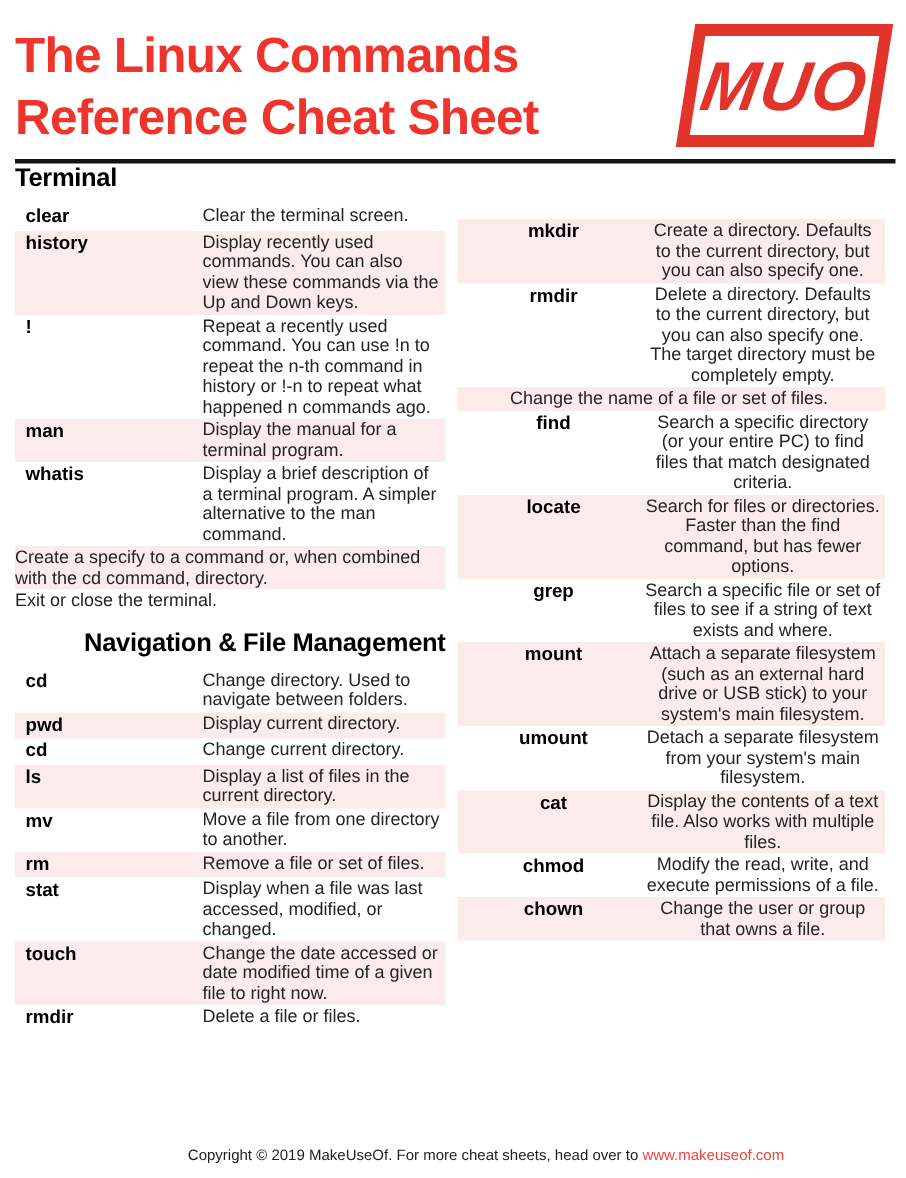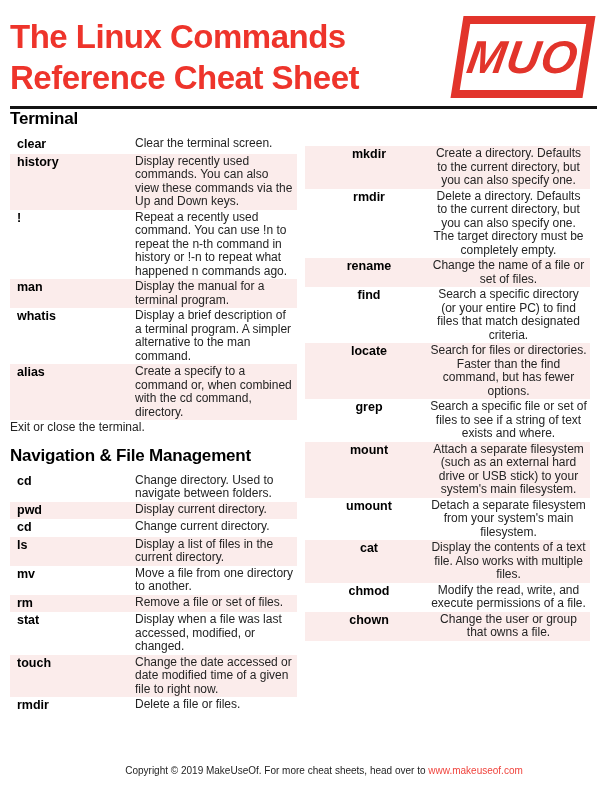--- a/index.html
+++ b/index.html
@@ -33,21 +33,21 @@
 
   
   .columns { display: flex; gap: 8px; align-items: flex-start; }
   .col-left  { width: 287px; }
   .col-right { width: 285px; padding-top: 37px; text-align: center; }
 
   h2.section {
     font-size: 17px; font-weight: bold; color: #000;
     margin-bottom: 7px; letter-spacing: -0.2px;
   }
-  .col-left .nav-heading { margin-top: 10px; }
+  .col-left .nav-heading { margin-top: 10px; text-align: right; }
 
   .row { display: flex; padding: 1px 0; }
   .cmd {
     width: 125px; flex: 0 0 125px;
     font-weight: bold; font-size: 12.5px; line-height: 13.5px;
     padding: 1px 4px 1px 7px; color: #000;
   }
   .desc {
     flex: 1; font-size: 12px; line-height: 13.5px;
     color: #242424; padding-right: 3px;
@@ -100,21 +100,20 @@
           </div>
         <div class="row">
             <span class="cmd">man</span>
             <span class="desc">Display the manual for a terminal program.</span>
           </div>
         <div class="row">
             <span class="cmd">whatis</span>
             <span class="desc">Display a brief description of a terminal program. A simpler alternative to the man command.</span>
           </div>
         <div class="row">
-            <span class="cmd">alias</span>
             <span class="desc">Create a specify to a command or, when combined with the cd command, directory.</span>
           </div>
         <div class="row">
             <span class="desc">Exit or close the terminal.</span>
           </div>
       </div>
 
       <h2 class="section nav-heading">Navigation &amp; File Management</h2>
 
       <div class="table-alt-even">
@@ -161,21 +160,20 @@
       <div class="table-alt-odd">
         <div class="row">
             <span class="cmd">mkdir</span>
             <span class="desc">Create a directory. Defaults to the current directory, but you can also specify one.</span>
           </div>
         <div class="row">
             <span class="cmd">rmdir</span>
             <span class="desc">Delete a directory. Defaults to the current directory, but you can also specify one. The target directory must be completely empty.</span>
           </div>
         <div class="row">
-            <span class="cmd">rename</span>
             <span class="desc">Change the name of a file or set of files.</span>
           </div>
         <div class="row">
             <span class="cmd">find</span>
             <span class="desc">Search a specific directory (or your entire PC) to find files that match designated criteria.</span>
           </div>
         <div class="row">
             <span class="cmd">locate</span>
             <span class="desc">Search for files or directories. Faster than the find command, but has fewer options.</span>
           </div>

